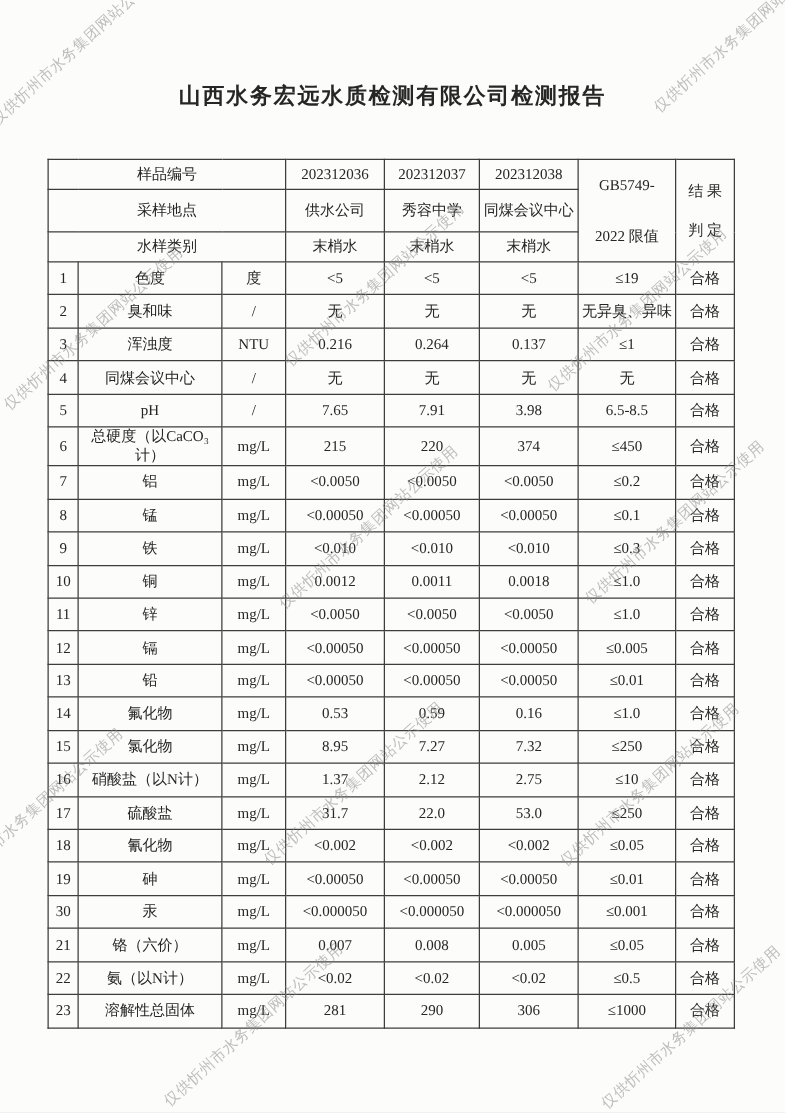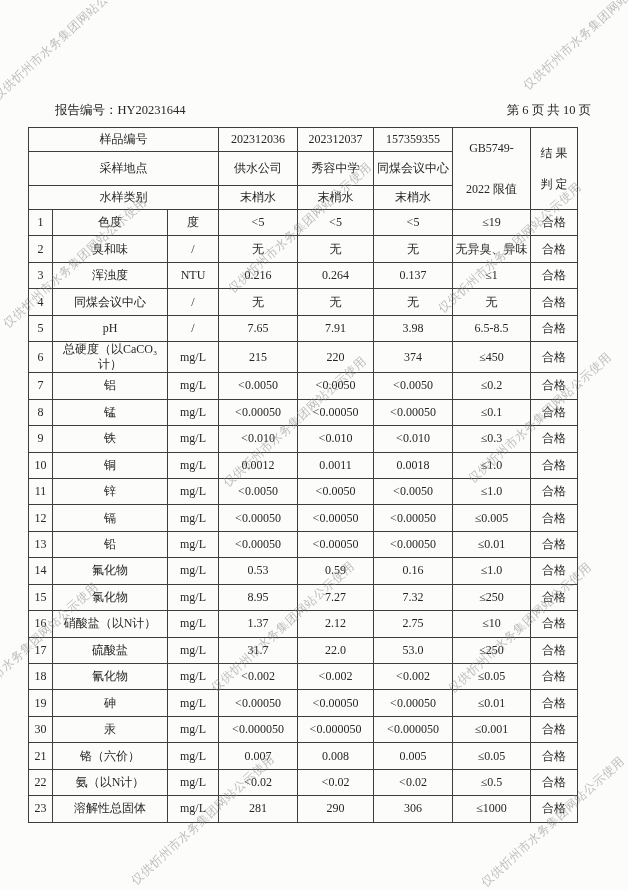--- a/index.html
+++ b/index.html
@@ -29,21 +29,21 @@
     letter-spacing:1.5px;
     z-index:2;
   }
   .meta-line {
     position:absolute; top:102px; left:55px; right:37px;
     display:flex; justify-content:space-between;
     font-size:12.5px;
     z-index:2;
   }
   table.report {
-    position:absolute; top:127px; left:28px;
+    position:absolute; top:127px; left:38px;
     width:549px;
     border-collapse:collapse;
     table-layout:fixed;
     z-index:2;
   }
   table.report td {
     border:1px solid #3d3d3d;
     font-size:12px;
     text-align:center;
     vertical-align:middle;
@@ -74,43 +74,40 @@
       <div class="wm" style="left: 510px; top: 248px;">仅供忻州市水务集团网站公示使用</div>
       <div class="wm" style="left: 295px; top: 422px;">仅供忻州市水务集团网站公示使用</div>
       <div class="wm" style="left: 540px; top: 418px;">仅供忻州市水务集团网站公示使用</div>
       <div class="wm" style="left: 27px; top: 648px;">仅供忻州市水务集团网站公示使用</div>
       <div class="wm" style="left: 283px; top: 627px;">仅供忻州市水务集团网站公示使用</div>
       <div class="wm" style="left: 520px; top: 628px;">仅供忻州市水务集团网站公示使用</div>
       <div class="wm" style="left: 203px; top: 820px;">仅供忻州市水务集团网站公示使用</div>
       <div class="wm" style="left: 553px; top: 822px;">仅供忻州市水务集团网站公示使用</div>
     </div>
 
-
-  <div class="meta-line">
-    <span>报告编号：HY20231644</span>
-    <span>第 6 页 共 10 页</span>
-  </div>
+  <div class="title">山西水务宏远水质检测有限公司检测报告</div>
+
 
   <table class="report">
     <colgroup>
       <col style="width:24px">
         <col style="width:115px">
         <col style="width:51px">
       <col style="width:79px">
         <col style="width:76px">
         <col style="width:79px">
       <col style="width:78px">
         <col style="width:47px">
     </colgroup>
     <tbody>
       <tr class="meta-r1">
         <td colspan="3">样品编号</td>
         <td>202312036</td>
         <td>202312037</td>
-        <td>157359355</td>
+        <td>202312038</td>
         <td rowspan="3" class="stack gb-cell">
           <span class="l1">GB5749-</span>
           <span class="l2">2022 限值</span>
         </td>
         <td rowspan="3" class="stack res-cell">
           <span class="l1">结 果</span>
           <span class="l2">判 定</span>
         </td>
       </tr>
       <tr class="meta-r2">

